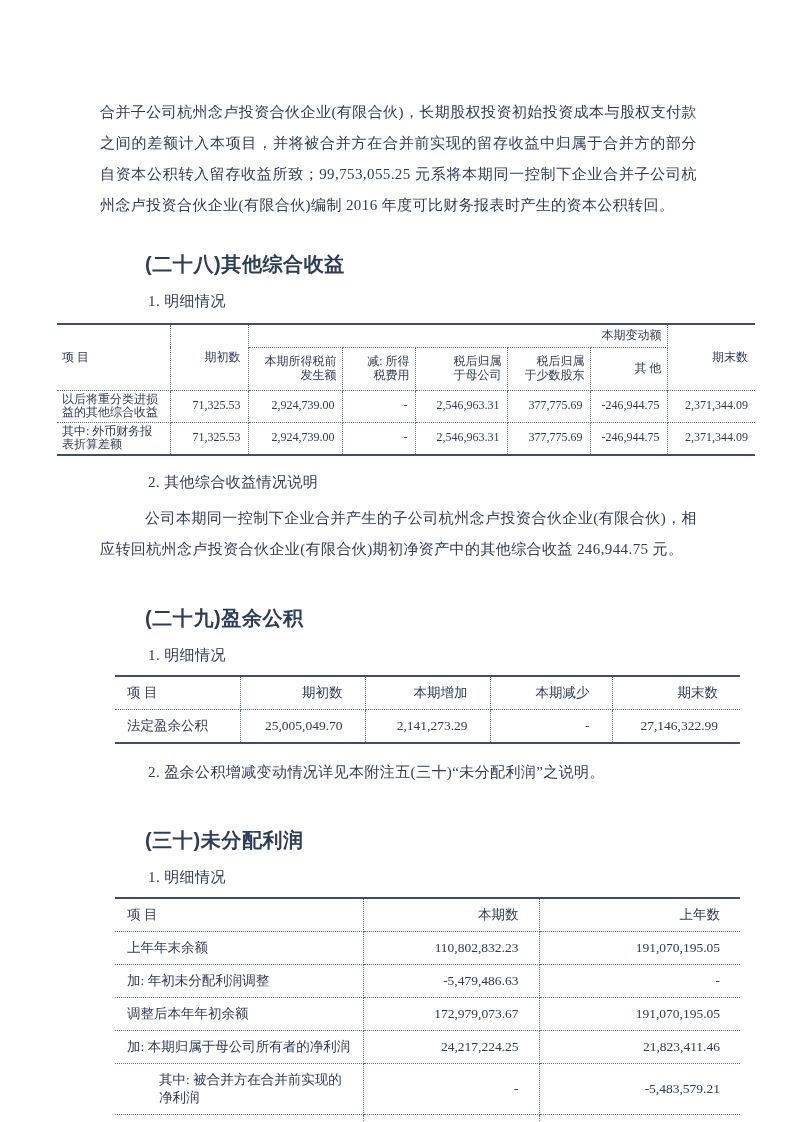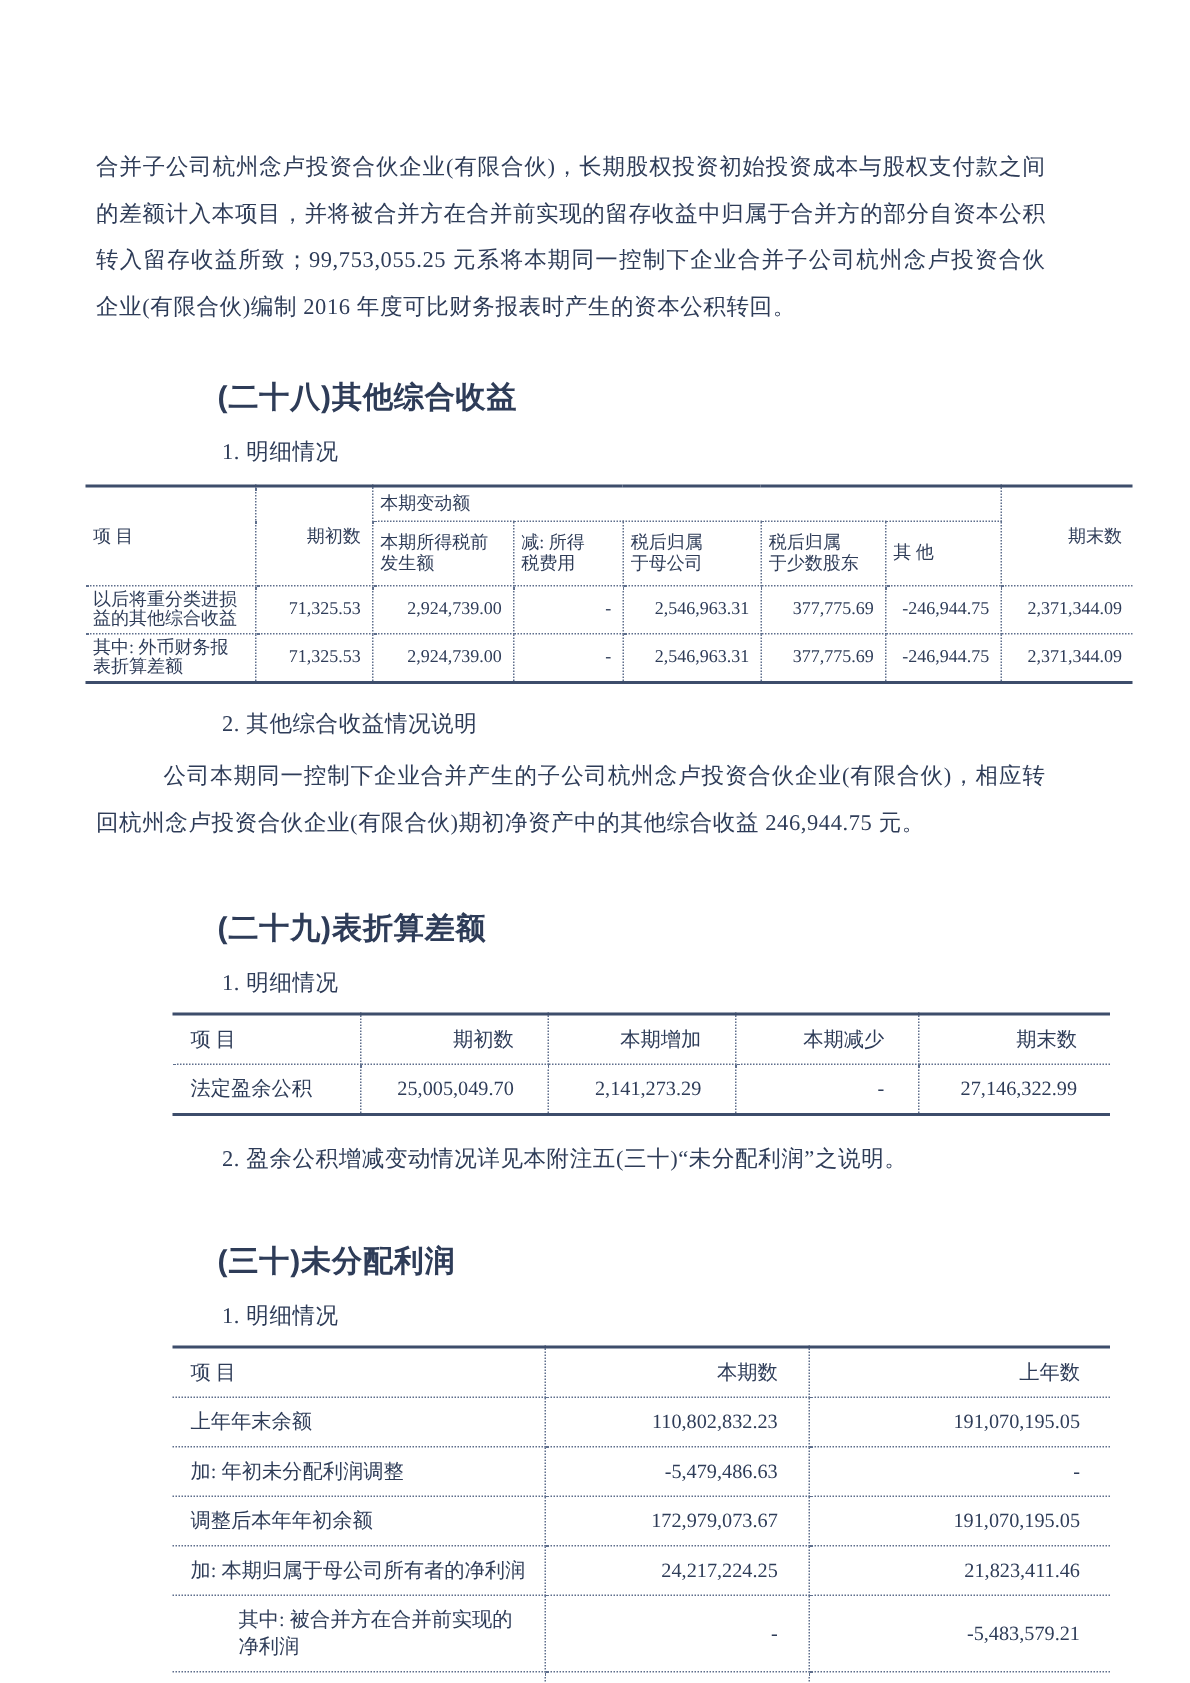--- a/index.html
+++ b/index.html
@@ -10,21 +10,21 @@
   *{box-sizing:border-box;margin:0;padding:0;}
   html,body{background:#ffffff;}
   .page{
     width:793px;height:1122px;background:#ffffff;overflow:hidden;
     font-family:"Liberation Serif","DejaVu Serif",serif;
     color:var(--ink);
     padding-top:97px;
     position:relative;
   }
   .body-par{
-    margin:0 96px 0 64px;
+    margin:0 96px 0 100px;
     font-size:15px;line-height:31px;
     text-align:justify;
     letter-spacing:0.4px;
   }
   .body-par.indented{text-indent:45px;}
   h3.sec{
     margin:30px 0 0 145px;
     font-family:"Liberation Sans","DejaVu Sans",sans-serif;
     font-weight:700;font-size:20px;letter-spacing:0.6px;
   }
@@ -33,21 +33,21 @@
     font-size:15px;letter-spacing:0.4px;
   }
   table{border-collapse:collapse;table-layout:fixed;
         border-top:2px solid var(--line);border-bottom:2px solid var(--line);
         border-left:hidden;border-right:hidden;
         color:var(--ink);}
   th,td{border:1px dotted var(--dot);font-weight:normal;}
   
   .t1{width:698px;margin:12px 0 0 57px;font-size:12px;}
   .t1 th,.t1 td{white-space:pre-line;line-height:13.5px;padding:2px 5px;vertical-align:middle;}
-  .t1 thead th{text-align:left;}
+  .t1 thead th{text-align:right;}
   .t1 th.left,.t1 td.left{text-align:left;}
   .t1 td.num,.t1 th.num{text-align:right;padding-right:7px;}
   .t1 .grp{height:23px;}
   .t1 thead tr.sub th{height:43px;}
   .t1 tbody td{height:30px;}
   
   .t2,.t3{width:625px;margin:10px 0 0 115px;font-size:13.5px;}
   .t2 th,.t2 td,.t3 th,.t3 td{padding:7px 10px;vertical-align:middle;}
   .t2 th.num,.t2 td.num{text-align:right;padding-right:22px;}
   .t3 th.num,.t3 td.num{text-align:right;padding-right:20px;}
@@ -117,21 +117,21 @@
         <td class="num">377,775.69</td>
         <td class="num">-246,944.75</td>
         <td class="num">2,371,344.09</td>
       </tr>
     </tbody>
   </table>
 
   <div class="list-label" style="margin-top:17px">2. 其他综合收益情况说明</div>
   <p class="body-par indented" style="margin-top:11px">公司本期同一控制下企业合并产生的子公司杭州念卢投资合伙企业(有限合伙)，相应转回杭州念卢投资合伙企业(有限合伙)期初净资产中的其他综合收益 246,944.75 元。</p>
 
-  <h3 class="sec" style="margin-top:40px">(二十九)表折算差额</h3>
+  <h3 class="sec" style="margin-top:40px">(二十九)盈余公积</h3>
   <div class="list-label">1. 明细情况</div>
 
   <table class="t2">
     <colgroup>
       <col style="width:125px">
         <col style="width:125px">
         <col style="width:125px">
         <col style="width:122px">
         <col style="width:128px">
     </colgroup>

